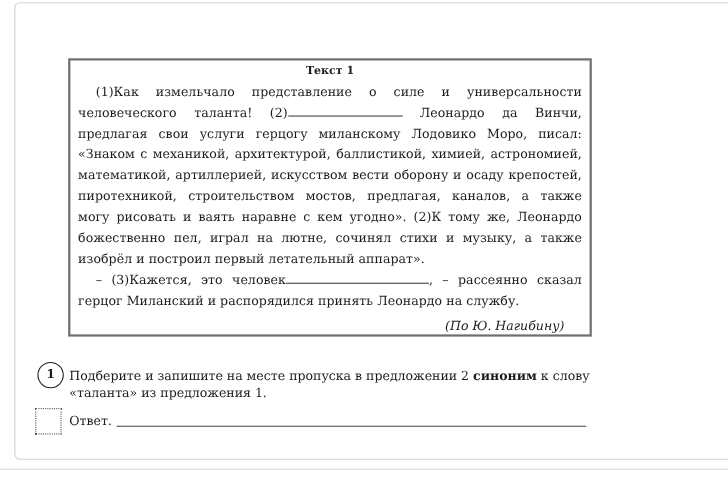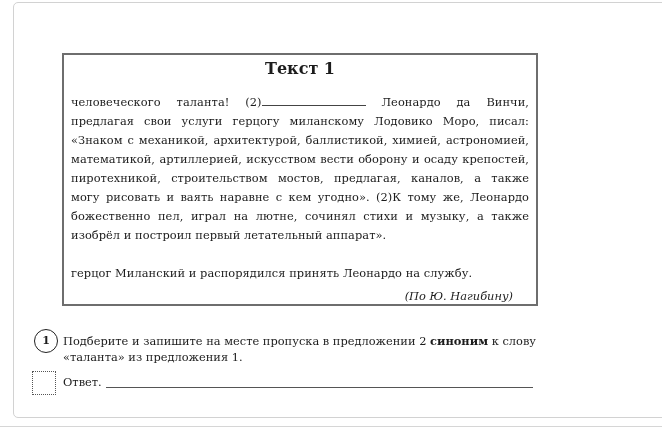--- a/index.html
+++ b/index.html
@@ -15,21 +15,21 @@
   }
   .bottom-line {
     position: absolute; left: 0; top: 426px; width: 662px; height: 1px; background: #d6d6d6;
   }
   .text-box {
     position: absolute; left: 62px; top: 53px; width: 472px; height: 249px;
     border: 2px solid #6e6e6e; box-sizing: content-box;
   }
   .title {
     position: absolute; left: 0; right: 0; top: 4px; text-align: center;
-    font-weight: bold; font-size: 16px;
+    font-weight: bold; font-size: 10px;
   }
   .line {
     position: absolute; left: 7px; right: 7px; font-size: 11.4px; height: 19px; line-height: 19px;
     white-space: nowrap; text-align: justify; text-align-last: justify; letter-spacing: 0.05px;
   }
   .line.last { text-align-last: left; }
   .line.indent { left: 23px; }
   .gap { display: inline-block; border-bottom: 1px solid #444; height: 12px; vertical-align: baseline; }
   .source {
     position: absolute; right: 23px; top: 234px; font-style: italic; font-size: 11.4px;
@@ -54,34 +54,38 @@
 </style>
 </head>
 <body>
 
 <div class="card"></div>
 <div class="bottom-line"></div>
 
 <div class="text-box">
   <div class="title">Текст 1</div>
 
+  <div class="line indent" style="top:19px;">(1)Как измельчало представление о силе и универсальности</div>
 
   <div class="line" style="top:38px;">
     <span>человеческого таланта! (2)</span><span class="gap" style="width:104px;"></span>
     <span>Леонардо да Винчи,</span>
   </div>
 
   <div class="line" style="top:57px;">предлагая свои услуги герцогу миланскому Лодовико Моро, писал:</div>
   <div class="line" style="top:76px;">«Знаком с механикой, архитектурой, баллистикой, химией, астрономией,</div>
   <div class="line" style="top:95px;">математикой, артиллерией, искусством вести оборону и осаду крепостей,</div>
   <div class="line" style="top:114px;">пиротехникой, строительством мостов, предлагая, каналов, а также</div>
   <div class="line" style="top:133px;">могу рисовать и ваять наравне с кем угодно». (2)К тому же, Леонардо</div>
   <div class="line" style="top:152px;">божественно пел, играл на лютне, сочинял стихи и музыку, а также</div>
   <div class="line last" style="top:171px;">изобрёл и построил первый летательный аппарат».</div>
 
+  <div class="line indent" style="top:190px;">
+    <span>– (3)Кажется, это человек</span><span class="gap" style="width:130px;"></span><span>, – рассеянно сказал</span>
+  </div>
 
   <div class="line last" style="top:209px;">герцог Миланский и распорядился принять Леонардо на службу.</div>
   <div class="source">(По Ю. Нагибину)</div>
 </div>
 
 <div class="task-circle">1</div>
 <div class="task-text" style="top:333px;"><span>Подберите и запишите на месте пропуска в предложении 2 </span><b>синоним</b><span> к слову</span></div>
 <div class="task-text" style="top:349px;">«таланта» из предложения 1.</div>
 
 <div class="answer-box"></div>

